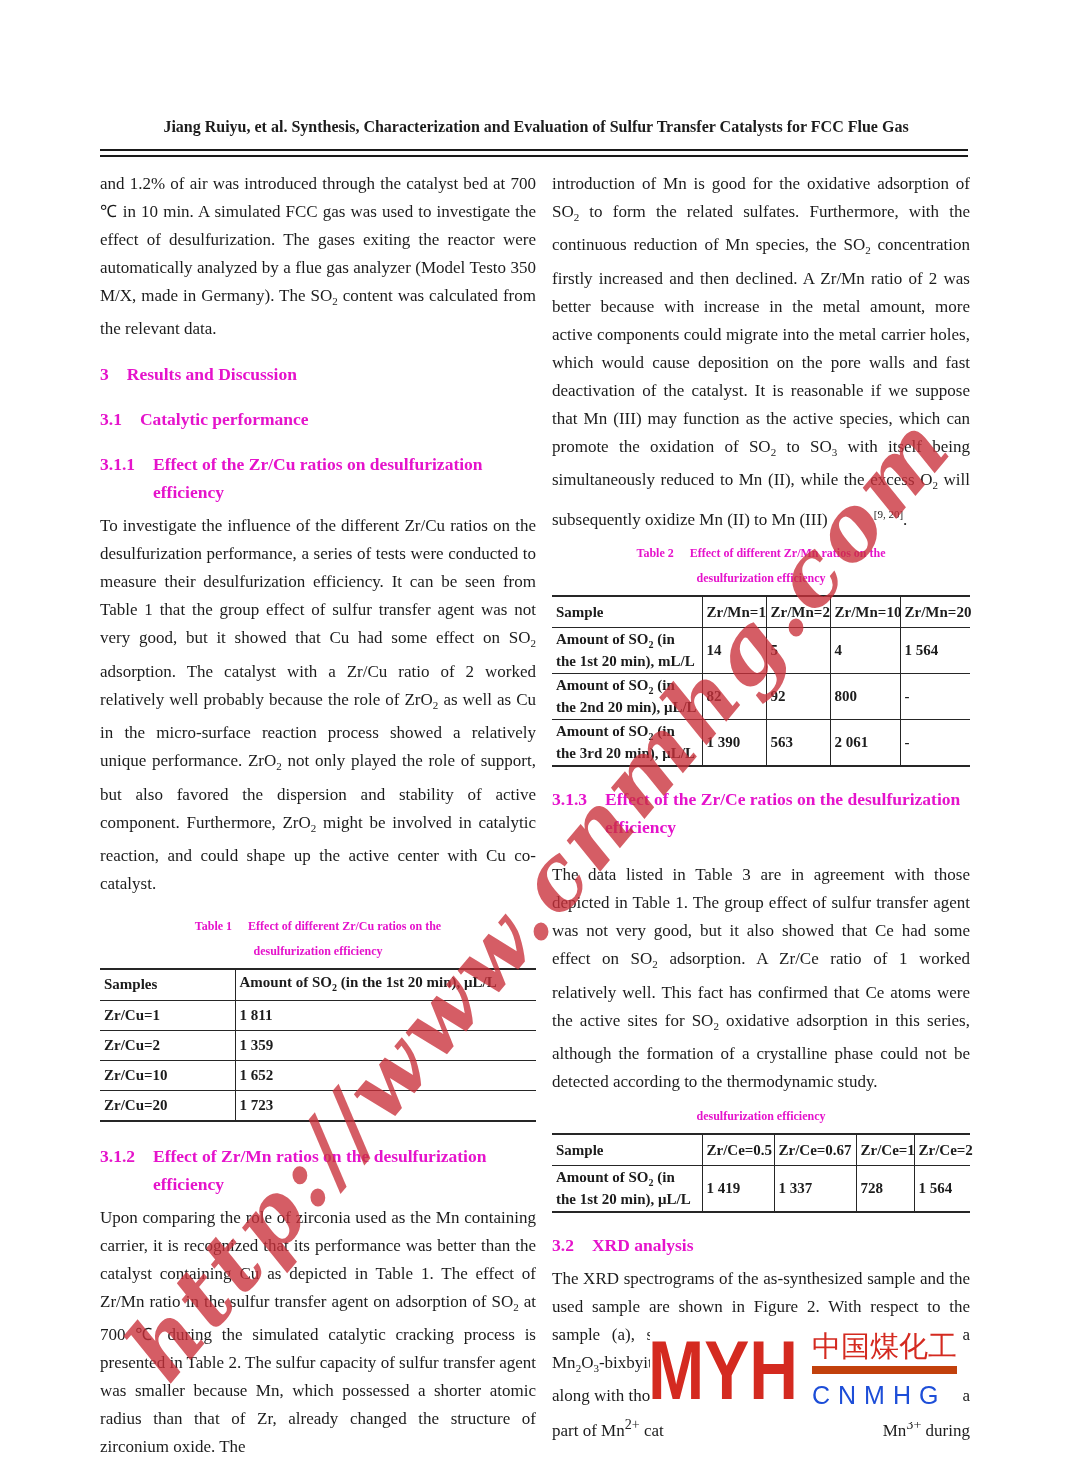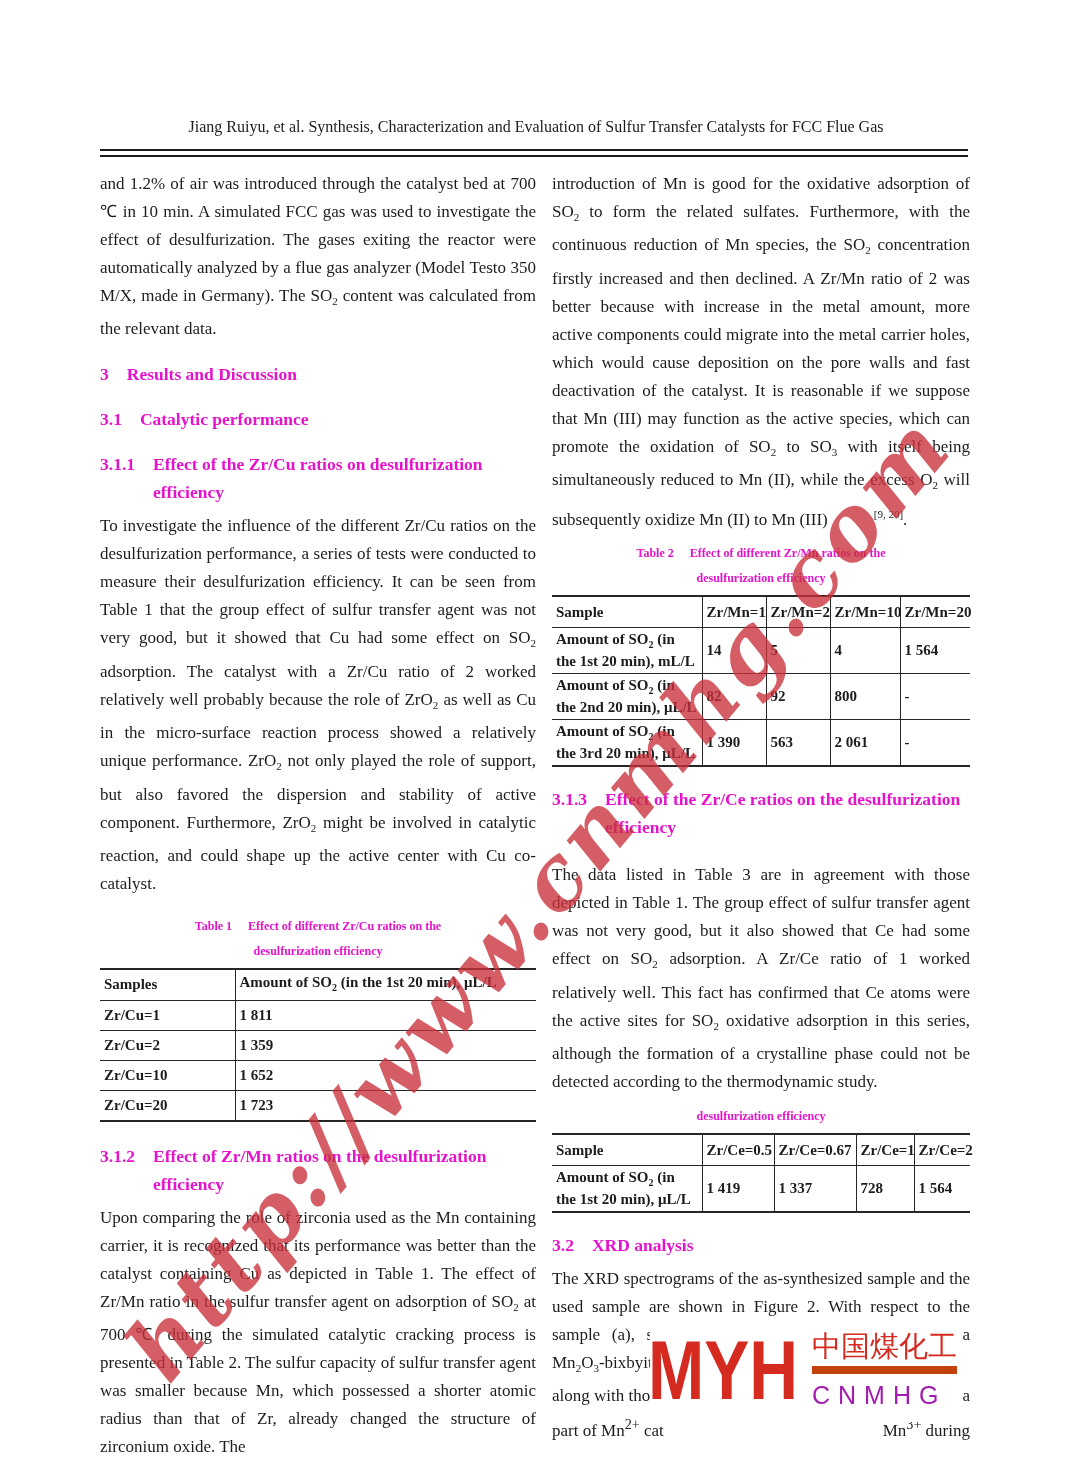--- a/index.html
+++ b/index.html
@@ -1,19 +1,19 @@
 <!DOCTYPE html>
 <html><head>
 <meta charset="utf-8">
 <style>
   html,body{margin:0;padding:0;background:#ffffff;}
   .page{position:relative;width:1072px;height:1468px;background:#ffffff;overflow:hidden;
         font-family:"Liberation Serif",serif;color:#1c1c1c;}
   .running-head{position:absolute;top:118px;left:0;width:100%;text-align:center;
-        font-size:16px;color:#1c1c1c;}
+        font-size:16px;color:#1c1c1c;font-weight:bold;}
   .head-rule{position:absolute;top:149px;left:100px;width:868px;height:4px;
         border-top:2px solid #1a1a1a;border-bottom:2px solid #1a1a1a;}
   .col{position:absolute;top:170px;}
   .col.left{left:100px;width:436px;}
   .col.right{left:552px;width:418px;}
   .body-p{font-size:17px;line-height:28px;text-align:justify;margin:0;}
   .body-p sub{font-size:11px;} .body-p sup{font-size:11px;padding-left:46px;}
   .heading{display:grid;grid-template-columns:max-content 1fr;column-gap:18px;
         color:#e513cb;font-weight:bold;font-size:17.5px;line-height:28px;}
   .heading.mt{margin-top:17px;}
@@ -31,21 +31,21 @@
   #table1 tbody td{height:23px;}
   .fragline{display:flex;justify-content:space-between;font-size:17px;line-height:28px;}
   .watermark{position:absolute;left:-55px;top:885px;width:1120px;text-align:center;
         transform:rotate(-50deg);font-family:"DejaVu Serif",serif;font-style:italic;font-weight:bold;
         font-size:88px;letter-spacing:5px;color:rgba(201,47,58,0.78);z-index:10;pointer-events:none;white-space:nowrap;}
   .logo{position:absolute;left:650px;top:1316px;width:312px;height:106px;background:#ffffff;
         display:flex;align-items:center;gap:12px;z-index:5;}
   .logo-right{display:flex;flex-direction:column;justify-content:center;}
   .logo-cn{color:#d42a20;font-size:29px;line-height:34px;font-family:"DejaVu Sans",sans-serif;
         border-bottom:8px solid #c2410c;padding-bottom:3px;white-space:nowrap;}
-  .logo-en{color:#a21caf;font-size:25px;line-height:30px;letter-spacing:8px;
+  .logo-en{color:#1d4ed8;font-size:25px;line-height:30px;letter-spacing:8px;
         font-family:"Liberation Sans",sans-serif;margin-top:6px;}
   .pageno{position:absolute;left:880px;top:1382px;width:110px;text-align:center;
         font-size:17px;letter-spacing:3px;color:#1c1c1c;}
   .mt6{margin-top:6px;} .mt8{margin-top:20px;} .mt18{margin-top:18px;}
 </style>
 </head>
 <body>
 
 <div class="page">
 

